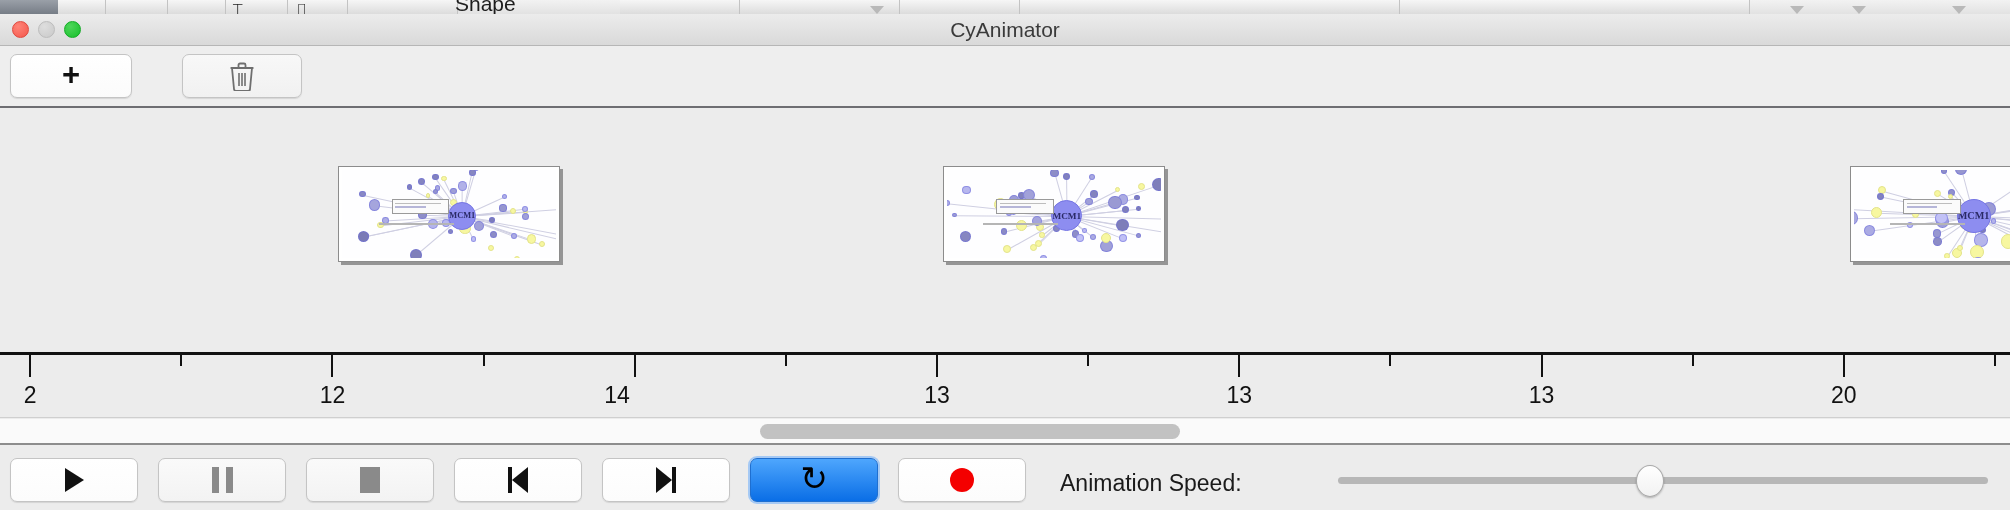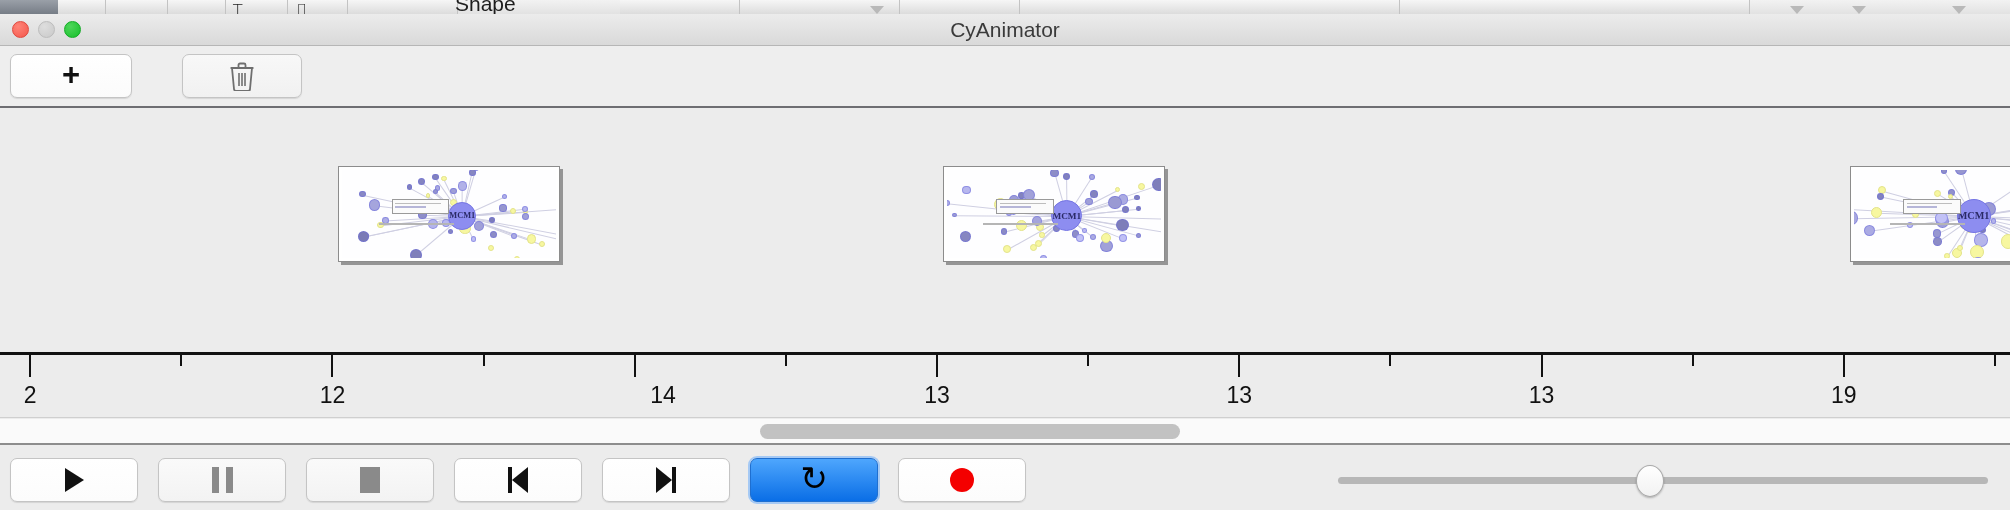--- a/index.html
+++ b/index.html
@@ -497,29 +497,29 @@
         </div>
       </div>
 
     <div class="axis-line"></div>
     <div id="ticks-layer">
         <div class="tick major" style="left: 29.2256px;"></div>
         <div class="tick-label" style="left: 30.2256px;">2</div>
         <div class="tick major" style="left: 331.481px;"></div>
         <div class="tick-label" style="left: 332.481px;">12</div>
         <div class="tick major" style="left: 633.737px;"></div>
-        <div class="tick-label" style="left: 663px;">14</div>
+        <div class="tick-label" style="left: 617px;">14</div>
         <div class="tick major" style="left: 935.992px;"></div>
         <div class="tick-label" style="left: 936.992px;">13</div>
         <div class="tick major" style="left: 1238.25px;"></div>
         <div class="tick-label" style="left: 1239.25px;">13</div>
         <div class="tick major" style="left: 1540.5px;"></div>
         <div class="tick-label" style="left: 1541.5px;">13</div>
         <div class="tick major" style="left: 1842.76px;"></div>
-        <div class="tick-label" style="left: 1843.76px;">19</div>
+        <div class="tick-label" style="left: 1843.76px;">20</div>
         <div class="tick minor" style="left: 180.353px;"></div>
         <div class="tick minor" style="left: 482.609px;"></div>
         <div class="tick minor" style="left: 784.865px;"></div>
         <div class="tick minor" style="left: 1087.12px;"></div>
         <div class="tick minor" style="left: 1389.38px;"></div>
         <div class="tick minor" style="left: 1691.63px;"></div>
         <div class="tick minor" style="left: 1993.89px;"></div>
       </div>
 
     <div class="axis-title">
@@ -556,16 +556,17 @@
         <i class="bar"></i>
       </span>
   </div>
   <div class="tbtn active" style="left:750px;">
     <span class="ico-loop">↻</span>
   </div>
   <div class="tbtn" style="left:898px;">
     <span class="ico-rec"></span>
   </div>
 
+  <div class="speed-label">Animation Speed:</div>
   <div class="slider-track"></div>
   <div class="slider-knob"></div>
 
 </div>
 
 </body></html>

